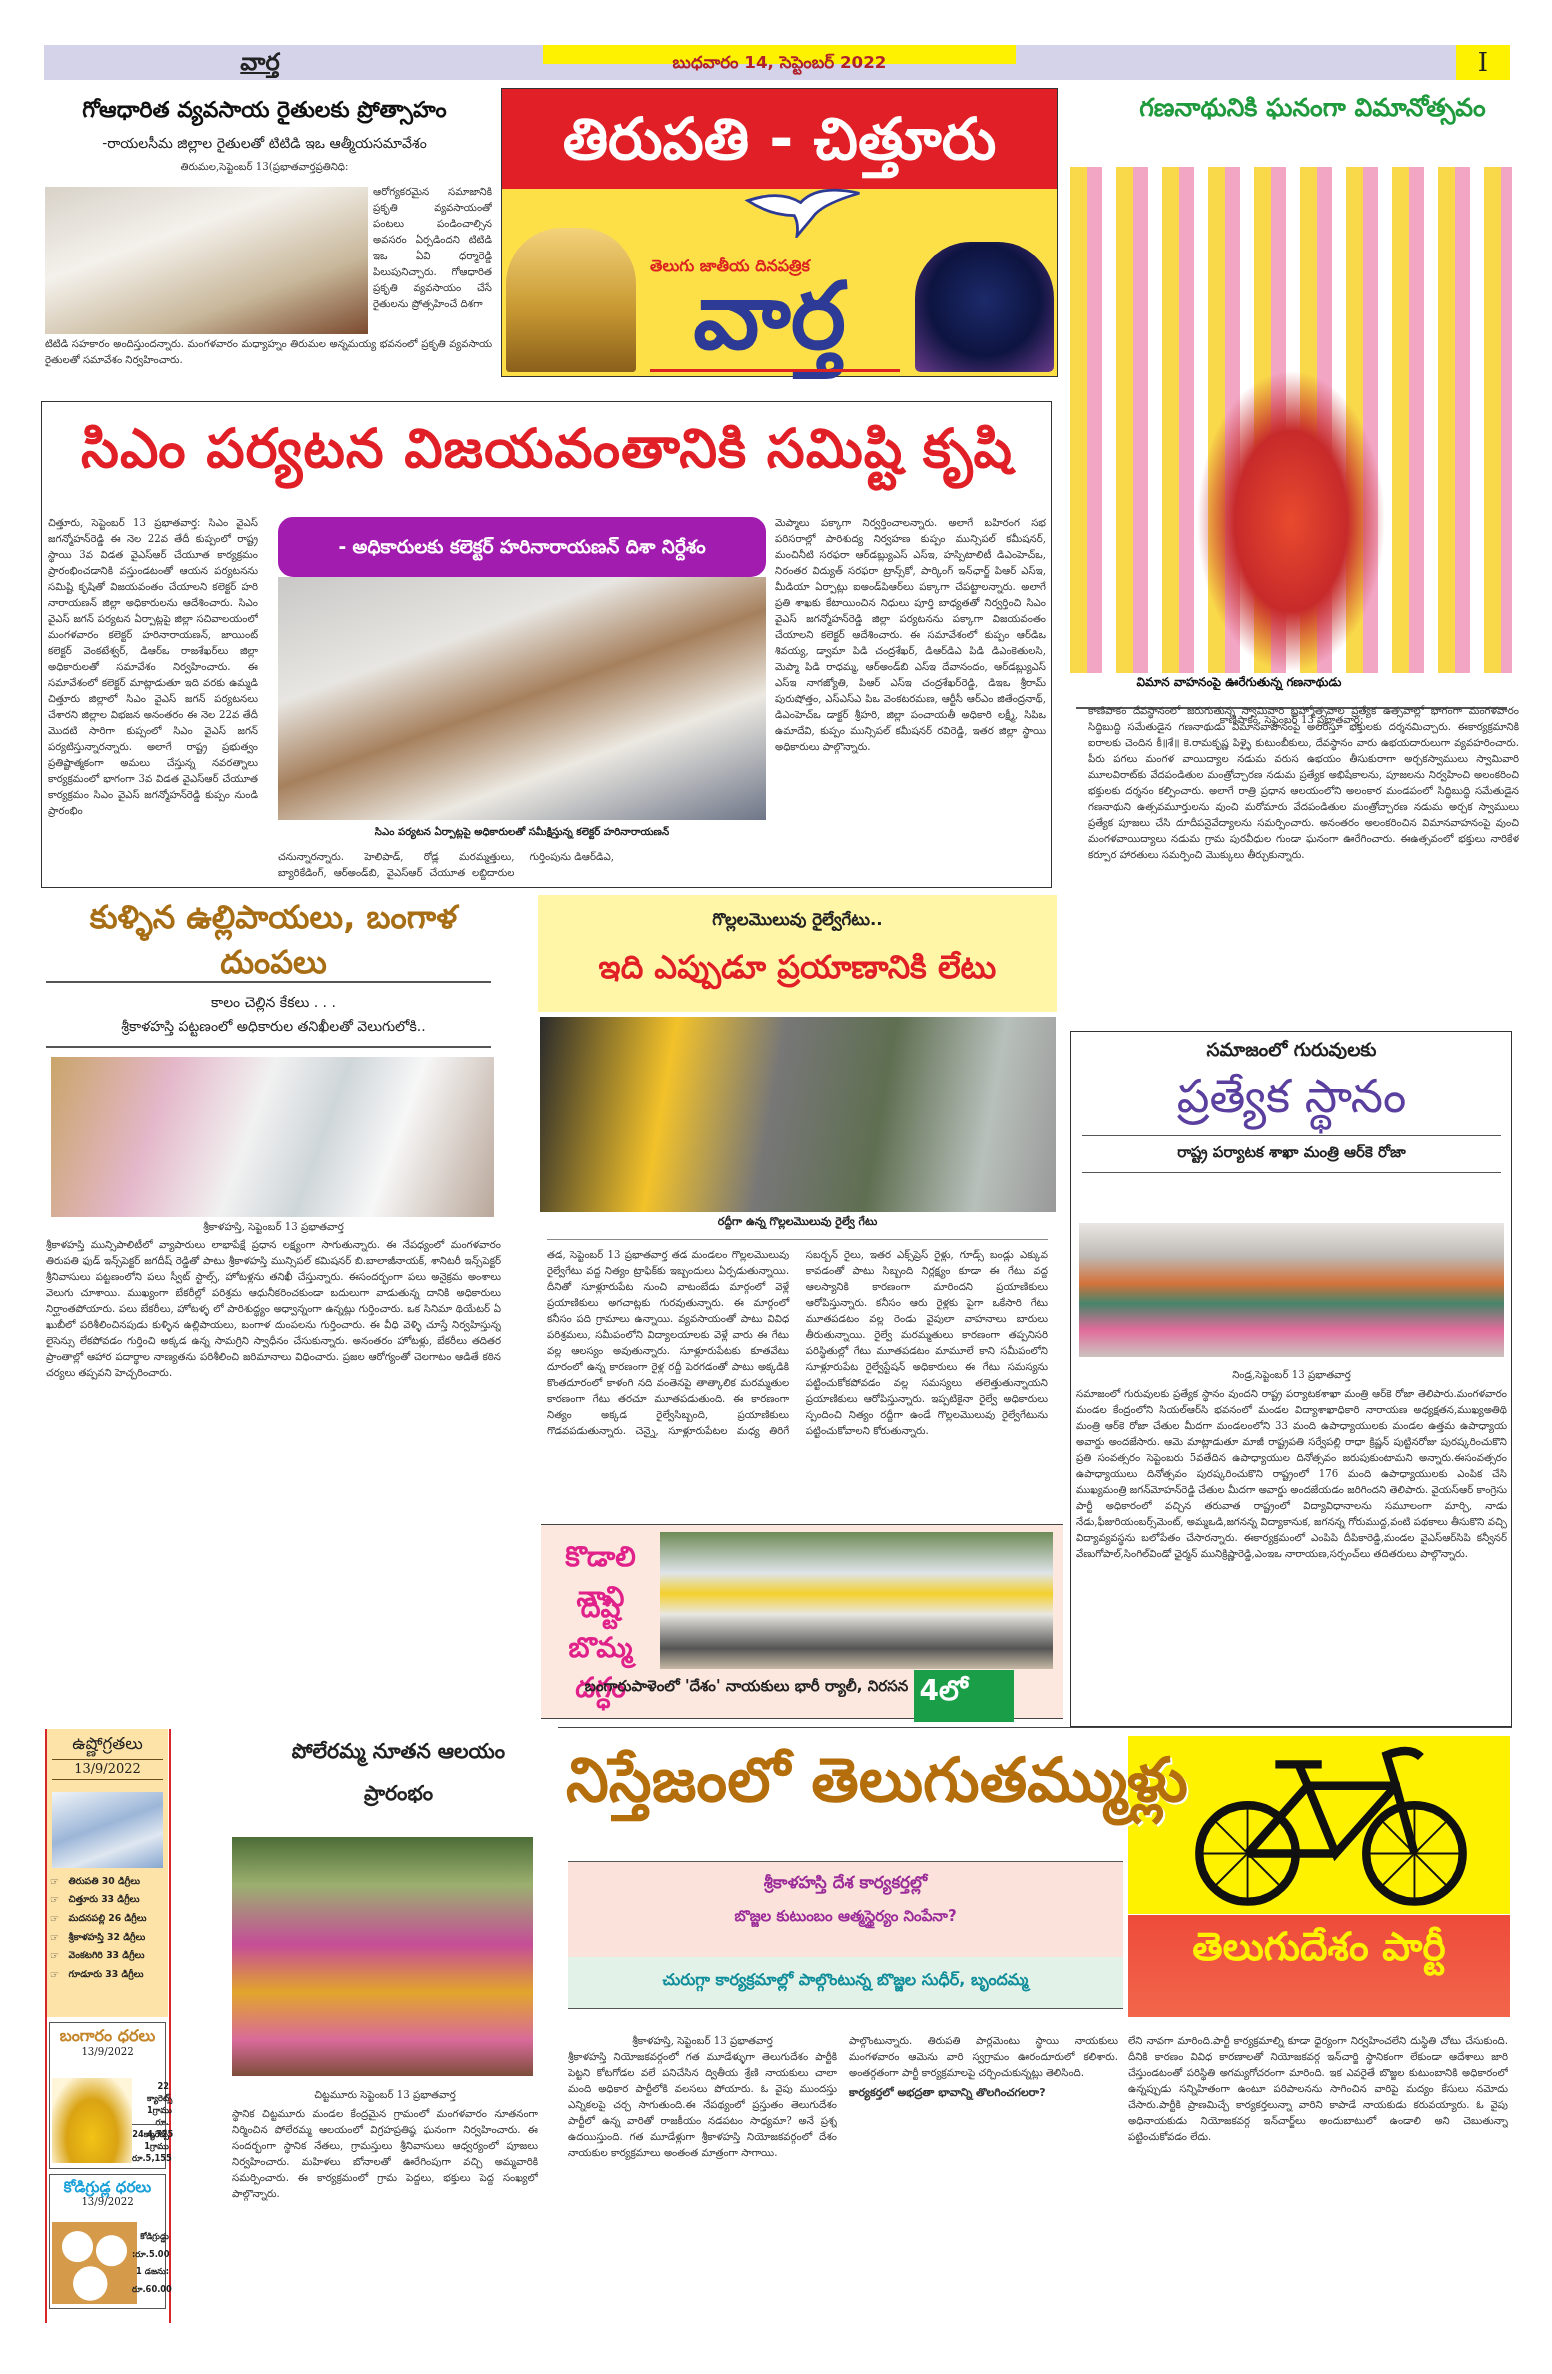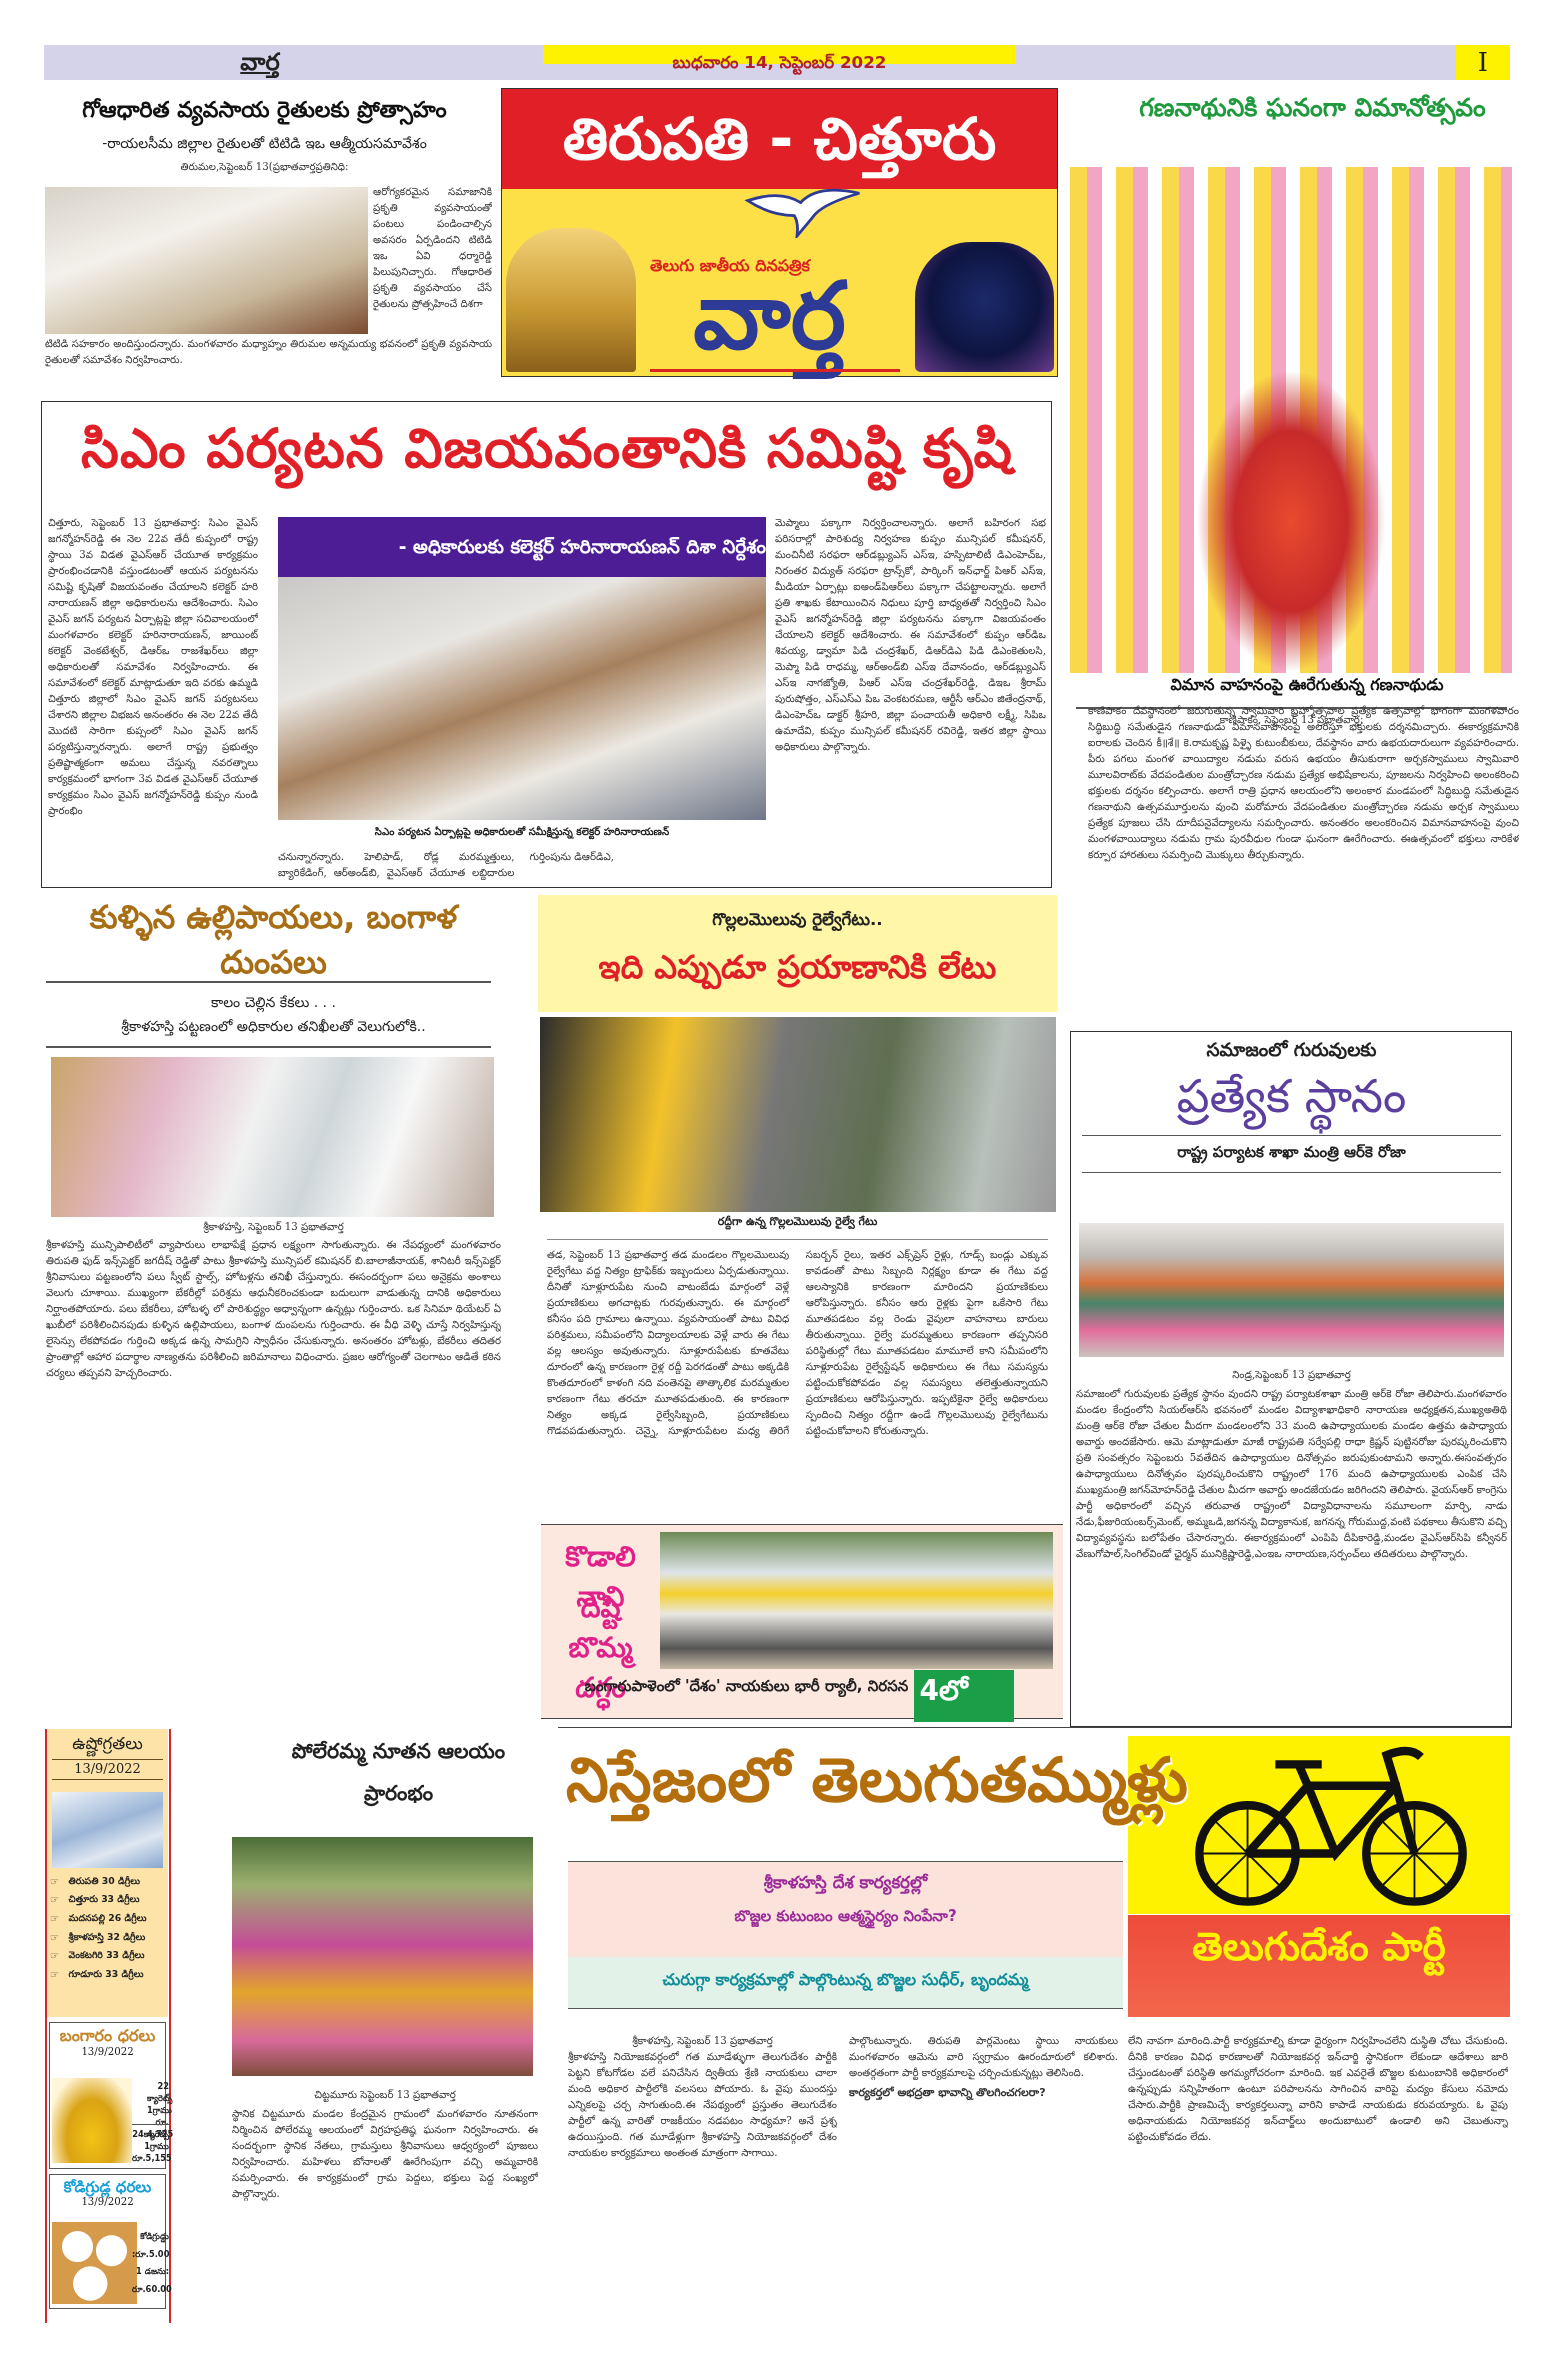--- a/index.html
+++ b/index.html
@@ -35,30 +35,30 @@
   #a1-photo { left: 45px; top: 187px; width: 323px; height: 147px; background: linear-gradient(160deg,#d8d2c8 0%,#f4f1ec 35%,#c8b79a 70%,#7b4a2e 100%); }
   #a1-text-side { left: 373px; top: 184px; width: 119px; height: 154px; }
   #a1-text-bottom { left: 45px; top: 336px; width: 447px; height: 37px; }
 
   
   #a2-headline { left: 1076px; top: 93px; width: 473px; text-align: center; font-size: 25px; font-weight: bold; color: #1f9a3c; }
   #a2-photo { left: 1070px; top: 167px; width: 442px; height: 506px; background:
       radial-gradient(ellipse at 50% 70%, #e84a2e 0%, #c72a2a 18%, transparent 30%),
       repeating-linear-gradient(90deg,#f9d84a 0 16.7px,#f2a6c4 16.7px 32px,#fff 32px 46px),
       #123; }
-  #a2-caption { left: 1086px; top: 675px; width: 442px; text-align: center; font-size: 16px; font-weight: bold; color: #111; }
+  #a2-caption { left: 1018px; top: 675px; width: 442px; text-align: center; font-size: 12px; font-weight: bold; color: #111; }
   #a2-rule { left: 1076px; top: 707px; width: 431px; }
   #a2-dateline { left: 1076px; top: 714px; width: 431px; }
   #a2-text { left: 1076px; top: 703px; width: 431px; height: 275px; margin-left: 12px; }
 
   
   #a3-box { left: 41px; top: 401px; width: 1011px; height: 487px; }
   #a3-headline { left: 46px; top: 417px; width: 1002px; text-align: center; font-size: 54px; font-weight: bold; color: #e11f26; letter-spacing: 0.9px; }
   #a3-col1 { left: 48px; top: 515px; width: 210px; height: 362px; }
-  #a3-deck { left: 278px; top: 517px; width: 488px; height: 60px; background: #4c1d95; color: #fff; font-size: 18.6px; font-weight: bold; text-align: right; line-height: 60px; }
+  #a3-deck { left: 278px; top: 517px; width: 488px; height: 60px; background: #a21caf; color: #fff; font-size: 18.6px; font-weight: bold; text-align: center; line-height: 60px; border-radius: 15px; }
   #a3-photo { left: 278px; top: 577px; width: 488px; height: 243px; background: linear-gradient(160deg,#c9c8c6 0%,#e8e6e2 30%,#a6805d 50%,#ece9e2 70%,#6e7688 100%); }
   #a3-caption { left: 278px; top: 826px; width: 488px; text-align: center; font-size: 10.2px; font-weight: bold; }
   #a3-col3 { left: 278px; top: 849px; width: 488px; height: 33px; column-count: 2; column-gap: 15px; }
   #a3-col4 { left: 775px; top: 515px; width: 271px; height: 367px; }
 
   
   #a4-headline { left: 37px; top: 898px; width: 473px; text-align: center; font-size: 32px; font-weight: bold; color: #a86e16; }
   #a4-rule1 { left: 46px; top: 981px; width: 445px; }
   #a4-kicker1 { left: 37px; top: 994px; width: 473px; text-align: center; font-size: 14px; }
   #a4-kicker2 { left: 37px; top: 1018px; width: 473px; text-align: center; font-size: 14px; }

